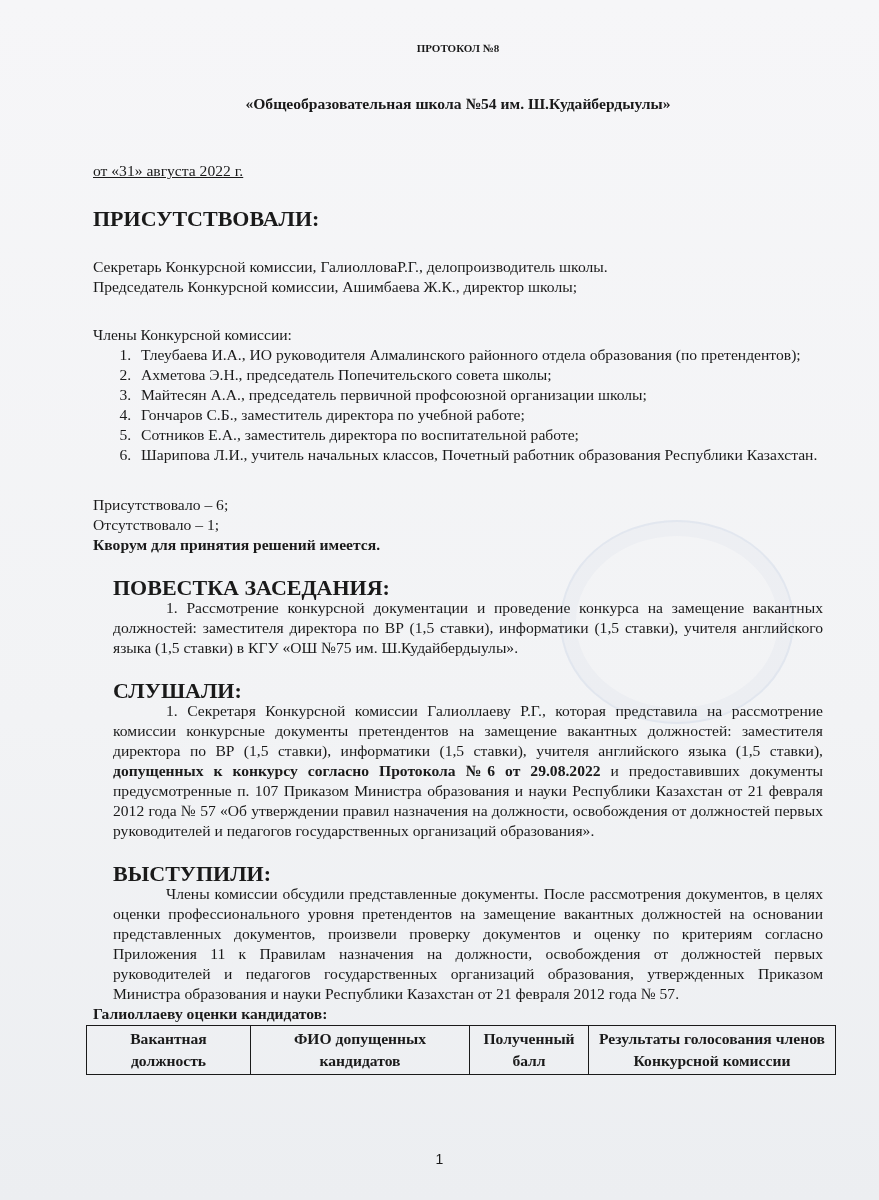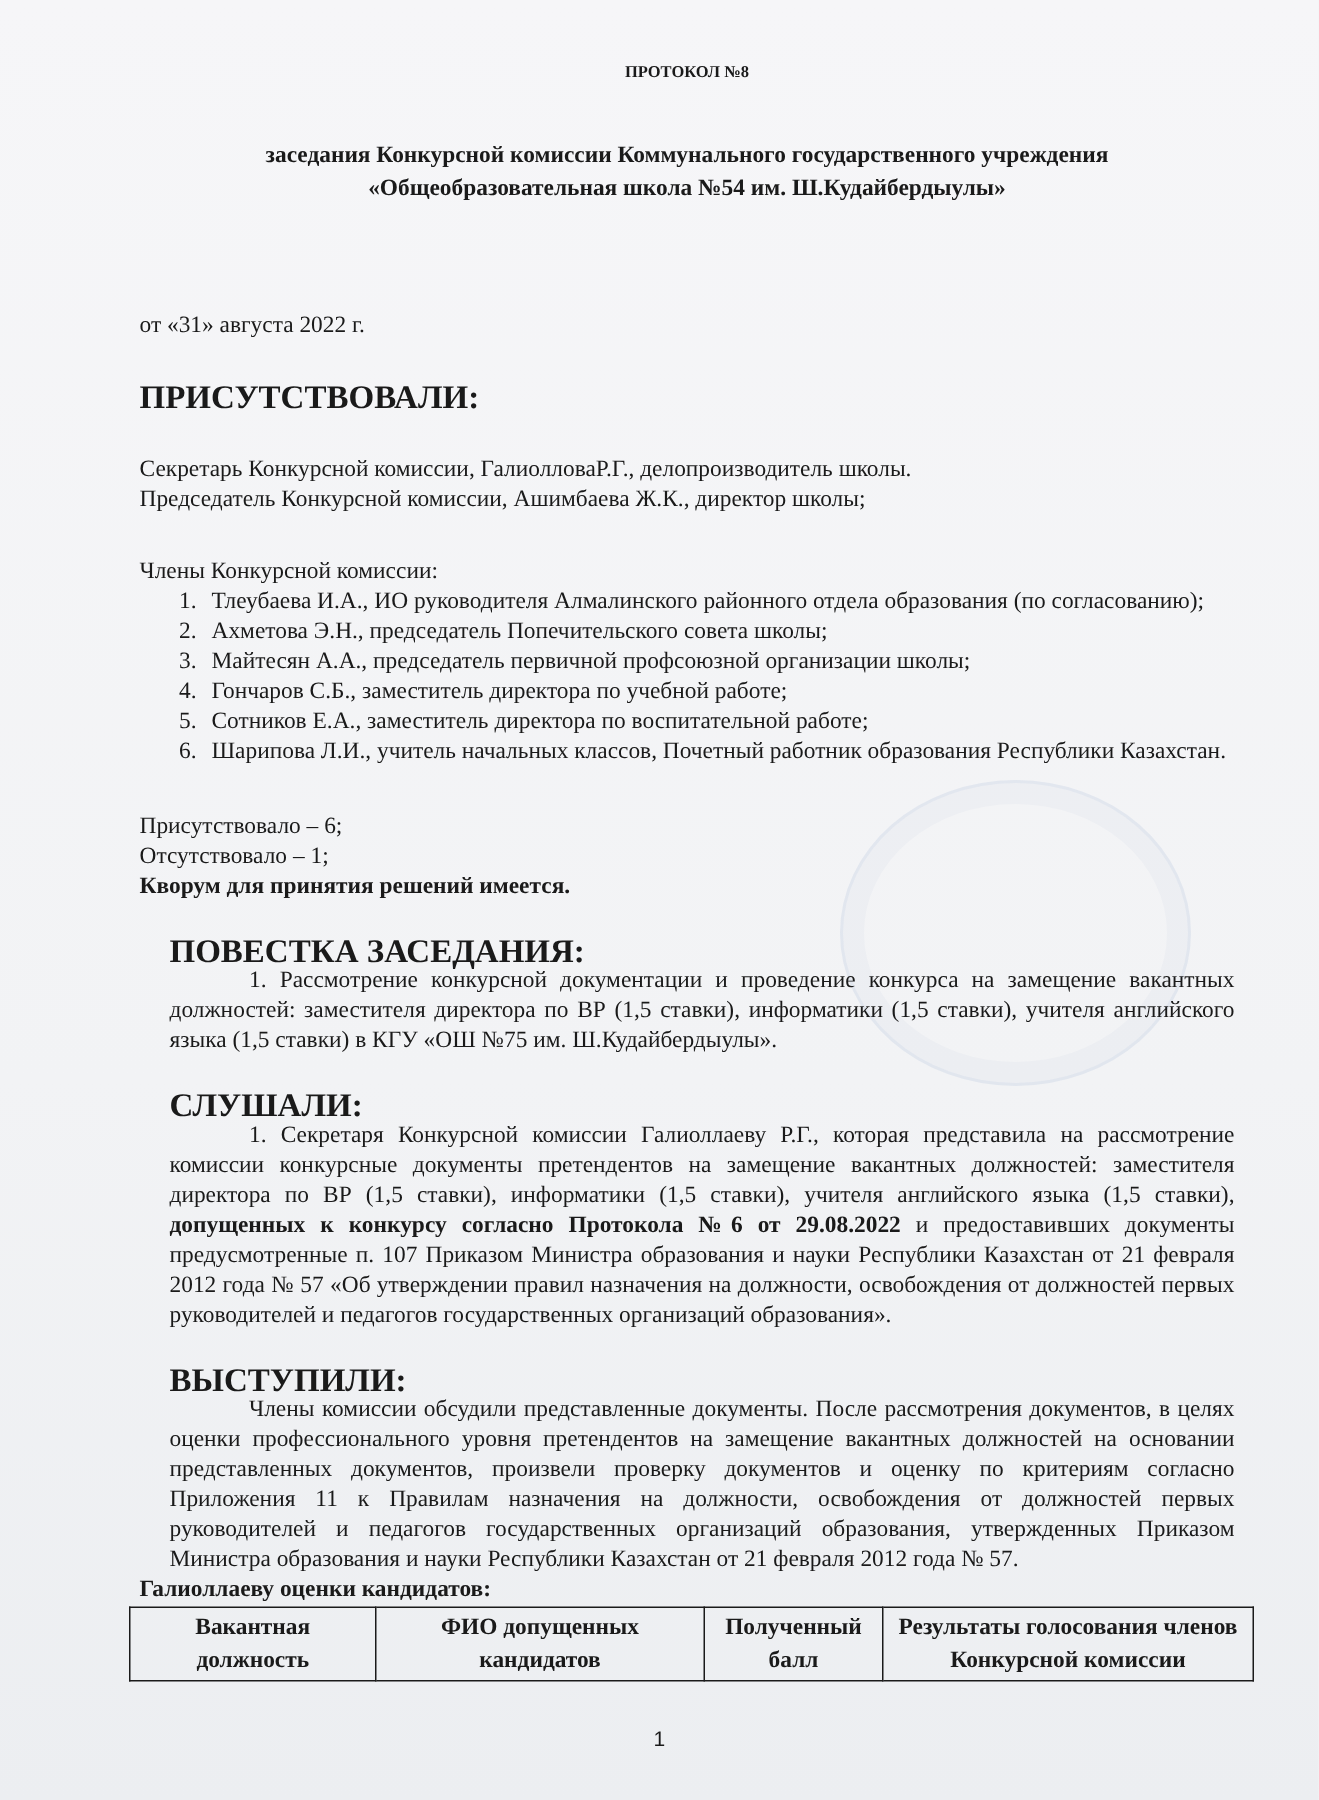--- a/index.html
+++ b/index.html
@@ -16,21 +16,21 @@
     }
     .stamp {
       position: absolute; left: 560px; top: 520px; width: 230px; height: 200px;
       border-radius: 50%;
       border: 2px solid rgba(150,170,210,0.18);
       box-shadow: inset 0 0 0 14px rgba(150,170,210,0.06);
     }
     .content { position: absolute; left: 93px; top: 38px; width: 730px; font-size: 15.6px; line-height: 20px; }
     .title { text-align: center; font-weight: bold; font-size: 11px; margin: 0; }
     .subtitle { text-align: center; font-weight: bold; margin-top: 35px; line-height: 22px; }
-    .date { margin-top: 70px; }
+    .date { margin-top: 46px; text-decoration: underline; }
     .h { font-weight: bold; font-size: 22px; margin: 0; }
     .h-present { margin-top: 28px; }
     .para { margin: 0; }
     .gap28 { margin-top: 28px; }
     .gap30 { margin-top: 30px; }
     ol.members { margin: 0; padding-left: 42px; }
     ol.members li { padding-left: 6px; }
     .bold { font-weight: bold; }
     .justify { text-align: justify; }
     .indent { text-indent: 53px; }
@@ -48,34 +48,33 @@
   </style>
 </head>
 <body>
 
 <div class="page">
   <div class="stamp"></div>
 
   <div class="content">
     <p class="title">ПРОТОКОЛ №8</p>
     <div class="subtitle">
-      <div>заседания Конкурсной комиссии Коммунального государственного учреждения</div>
       <div>«Общеобразовательная школа №54 им. Ш.Кудайбердыулы»</div>
     </div>
     <div class="date">от «31» августа 2022 г.</div>
 
     <p class="h h-present">ПРИСУТСТВОВАЛИ:</p>
     <div class="gap28">
       <p class="para">Секретарь Конкурсной комиссии, ГалиолловаР.Г., делопроизводитель школы.</p>
       <p class="para">Председатель Конкурсной комиссии, Ашимбаева Ж.К., директор школы;</p>
     </div>
 
     <p class="para gap28">Члены Конкурсной комиссии:</p>
     <ol class="members">
-      <li>Тлеубаева И.А., ИО руководителя Алмалинского районного отдела образования (по согласованию);</li>
+      <li>Тлеубаева И.А., ИО руководителя Алмалинского районного отдела образования (по претендентов);</li>
       <li>Ахметова Э.Н., председатель Попечительского совета школы;</li>
       <li>Майтесян А.А., председатель первичной профсоюзной организации школы;</li>
       <li>Гончаров С.Б., заместитель директора по учебной работе;</li>
       <li>Сотников Е.А., заместитель директора по воспитательной работе;</li>
       <li>Шарипова Л.И., учитель начальных классов, Почетный работник образования Республики Казахстан.</li>
     </ol>
 
     <div class="gap30">
       <p class="para">Присутствовало – 6;</p>
       <p class="para">Отсутствовало – 1;</p>

